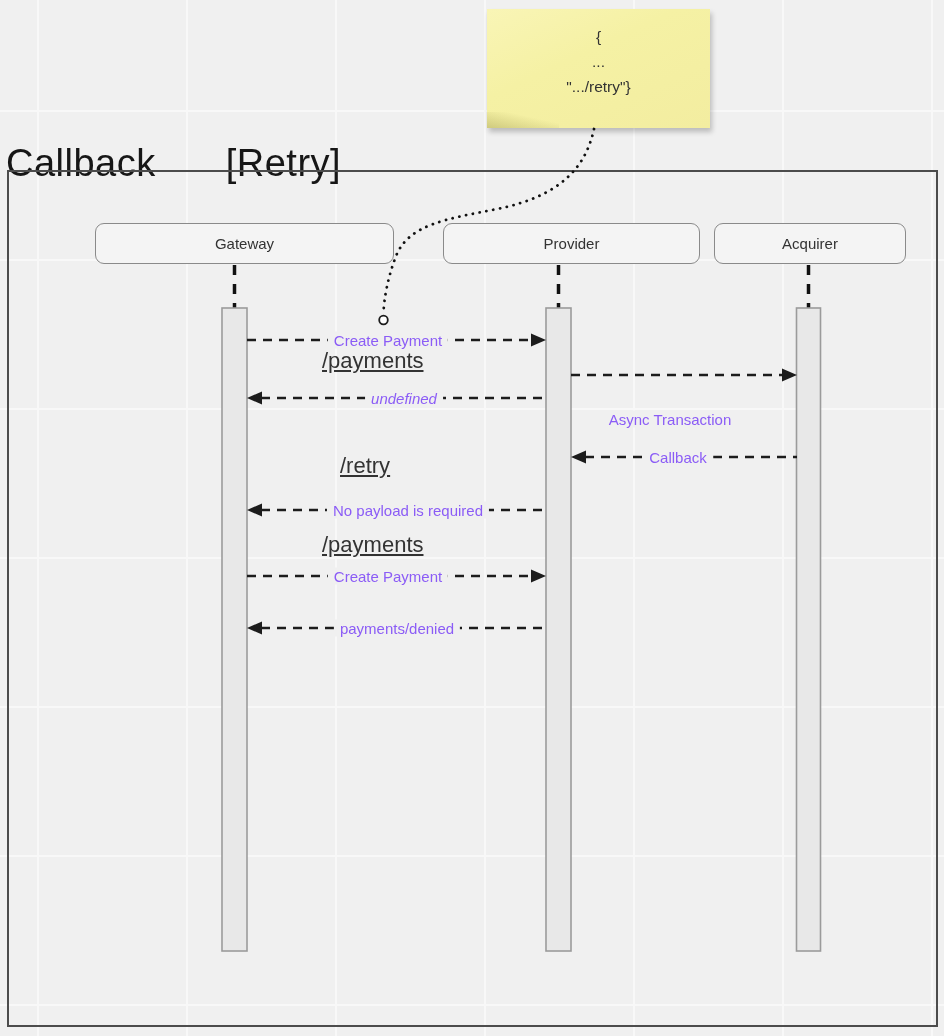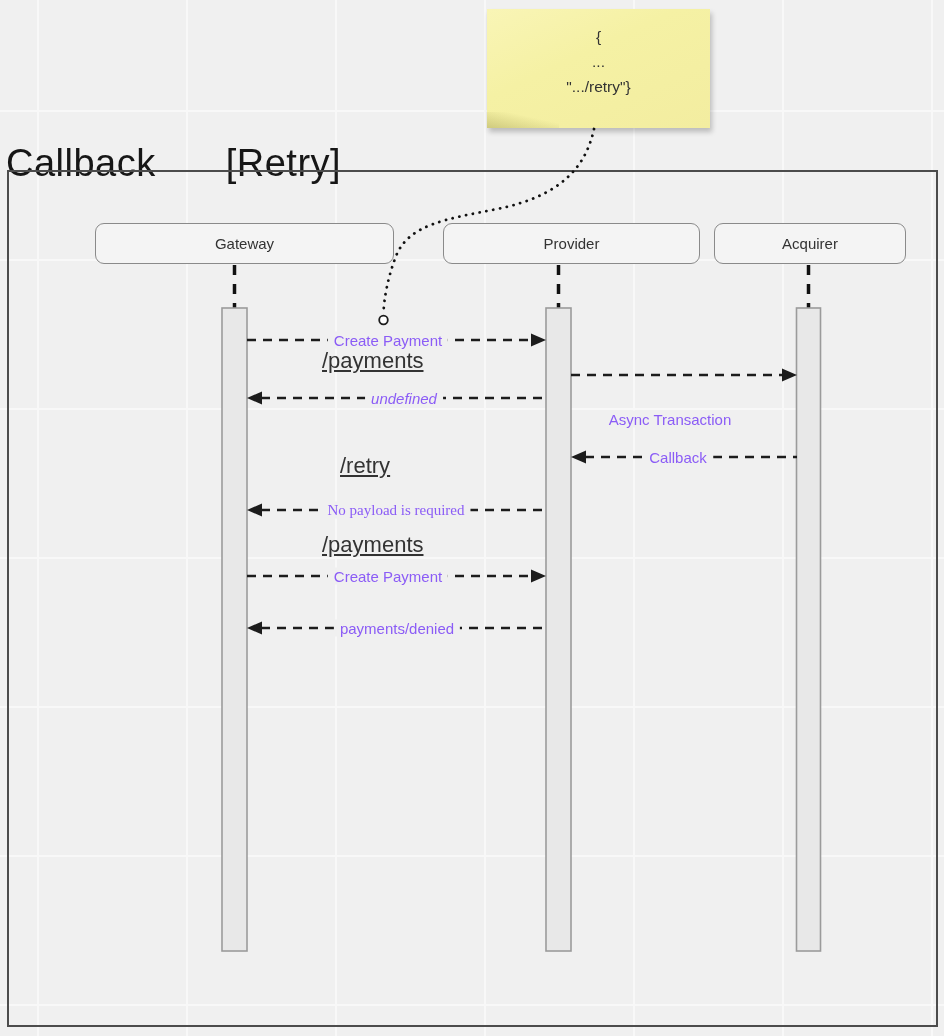--- a/index.html
+++ b/index.html
@@ -159,21 +159,21 @@
     <polygon points="247,628 262,621.5 262,634.5" fill="#1c1c1c"></polygon>
 
     <path d="M 594 129 C 586 166, 562 196, 497 209 C 447 219, 409 224, 396 256 C 388 277, 384 298, 383.5 313" fill="none" stroke="#111" stroke-width="2.8" stroke-linecap="round" stroke-dasharray="0.1 6.8"></path>
     <circle cx="383.5" cy="320" r="4.3" fill="#fff" stroke="#1c1c1c" stroke-width="1.8"></circle>
   </svg>
 
   <div class="msg-label" style="left:388px; top:339.5px;">Create Payment</div>
   <div class="msg-label" style="left:670px; top:374.5px;margin-top:44px;">Async Transaction</div>
   <div class="msg-label" style="left:404px; top:398px;font-style:italic;">undefined</div>
   <div class="msg-label" style="left:678px; top:456.5px;">Callback</div>
-  <div class="msg-label" style="left:396px; top:509.5px;font-family:Liberation Serif, serif;">No payload is required</div>
+  <div class="msg-label" style="left:408px; top:509.5px;">No payload is required</div>
   <div class="msg-label" style="left:388px; top:576px;">Create Payment</div>
   <div class="msg-label" style="left:397px; top:628px;">payments/denied</div>
 
   <div class="endpoint-label" style="left:322px; top:361px;">/payments</div>
   <div class="endpoint-label" style="left:340px; top:466px;">/retry</div>
   <div class="endpoint-label" style="left:322px; top:545px;">/payments</div>
 
 </div>
 
 </body></html>

